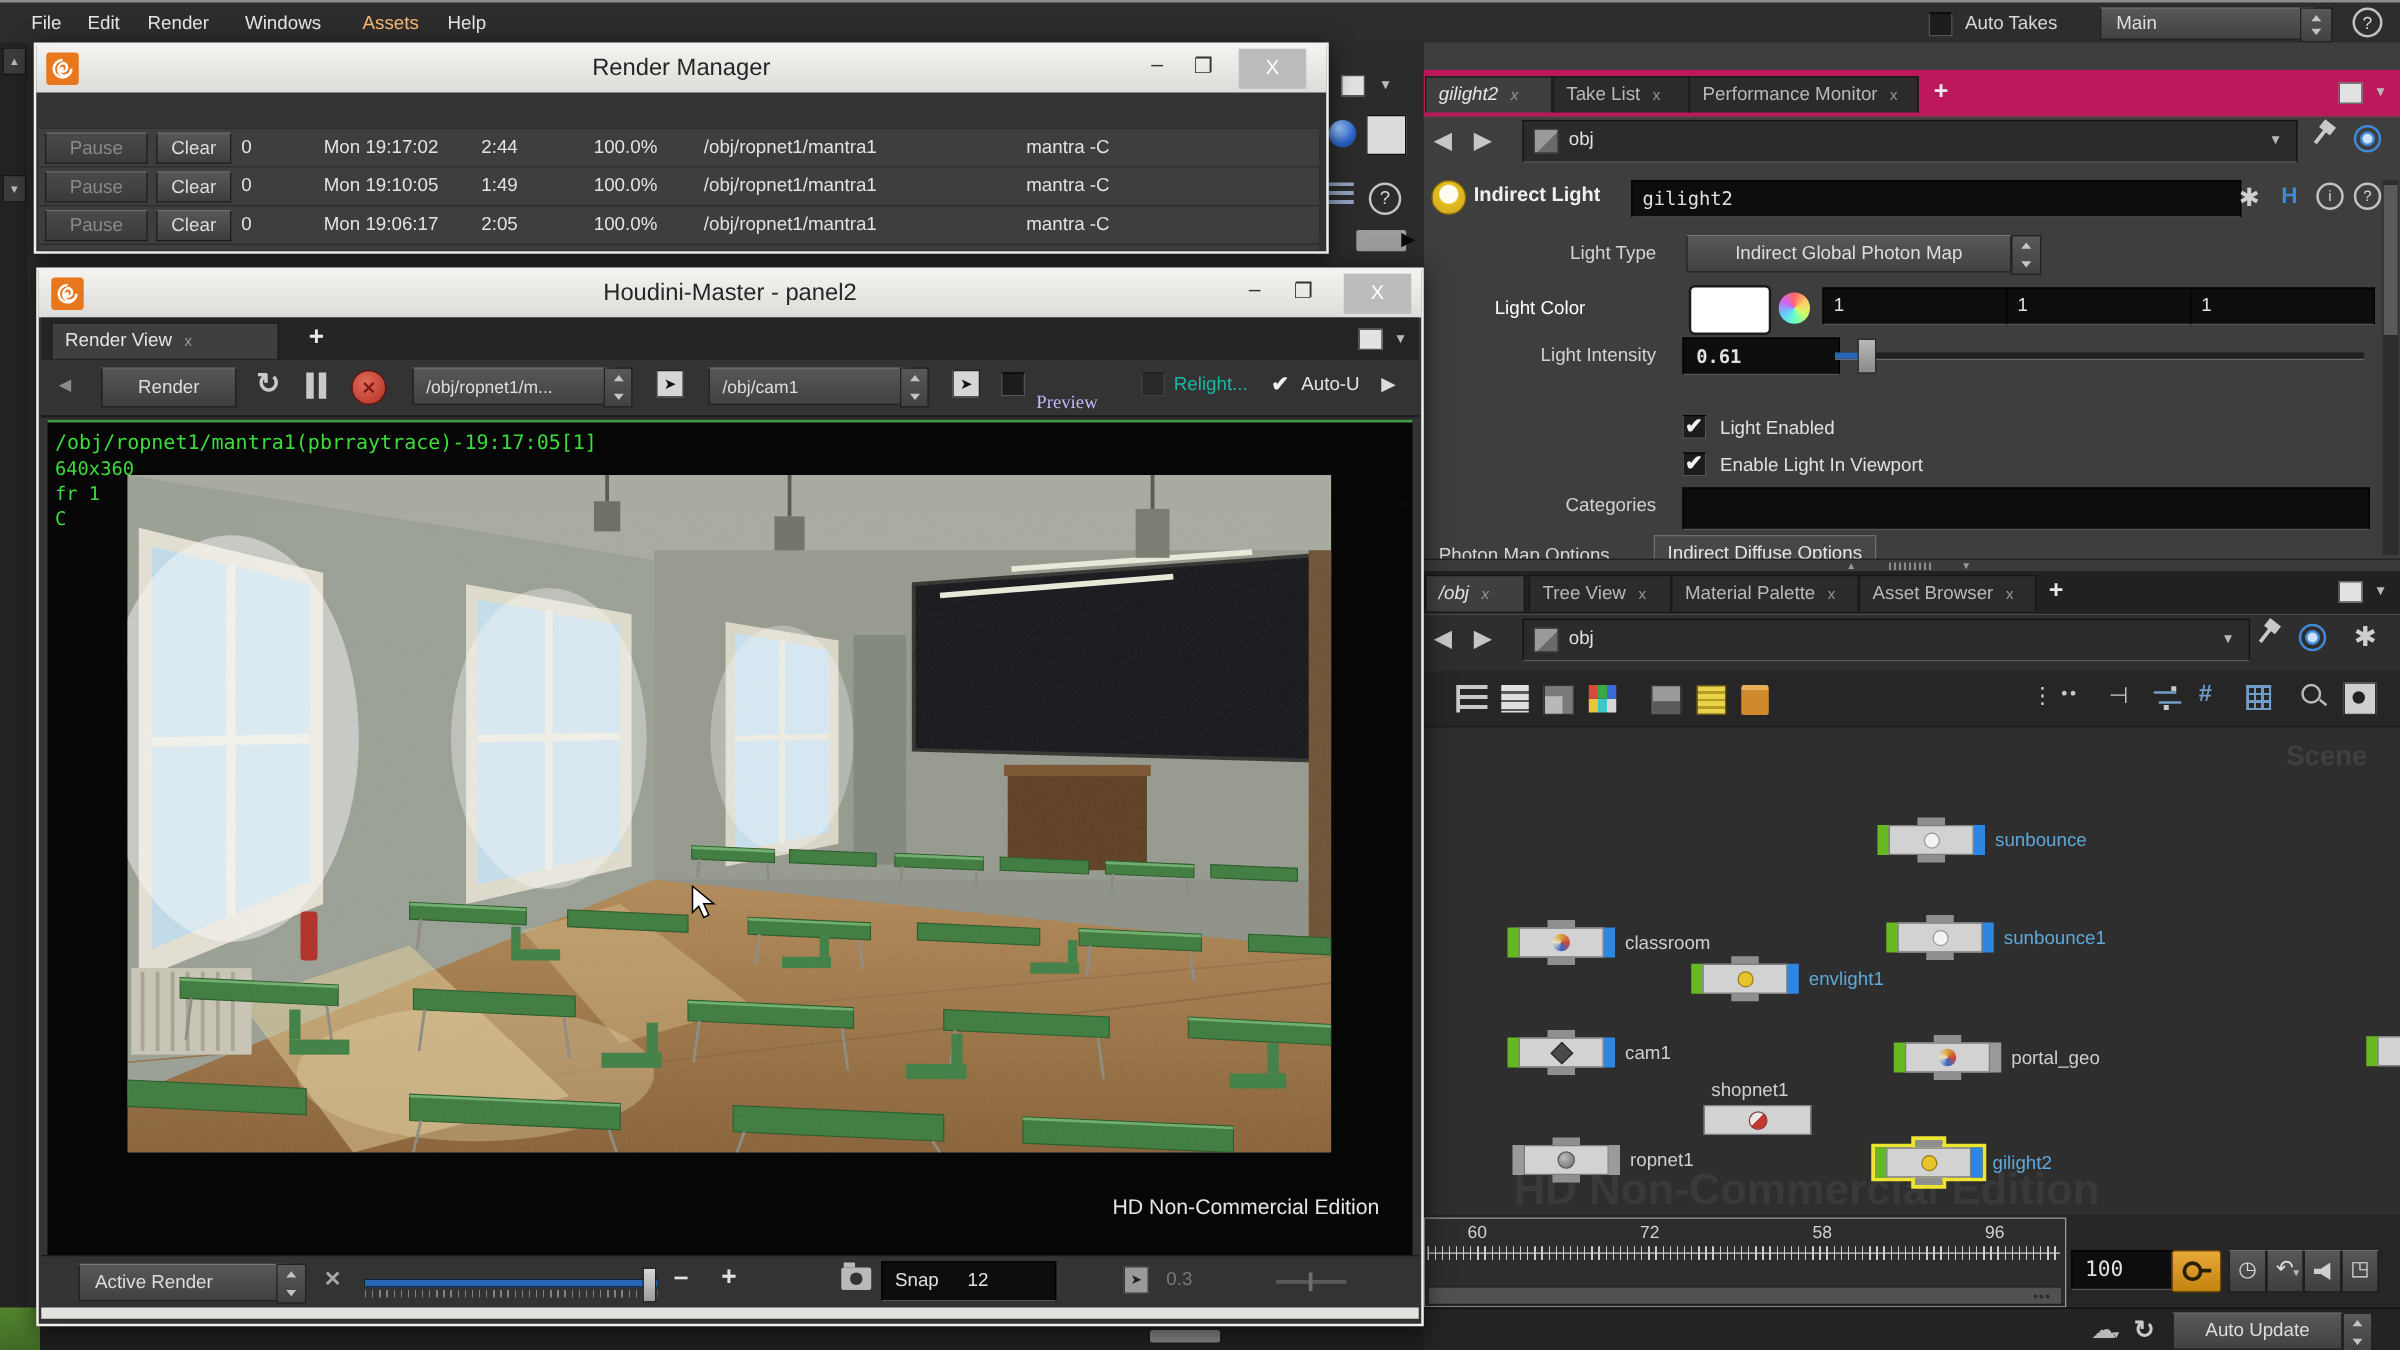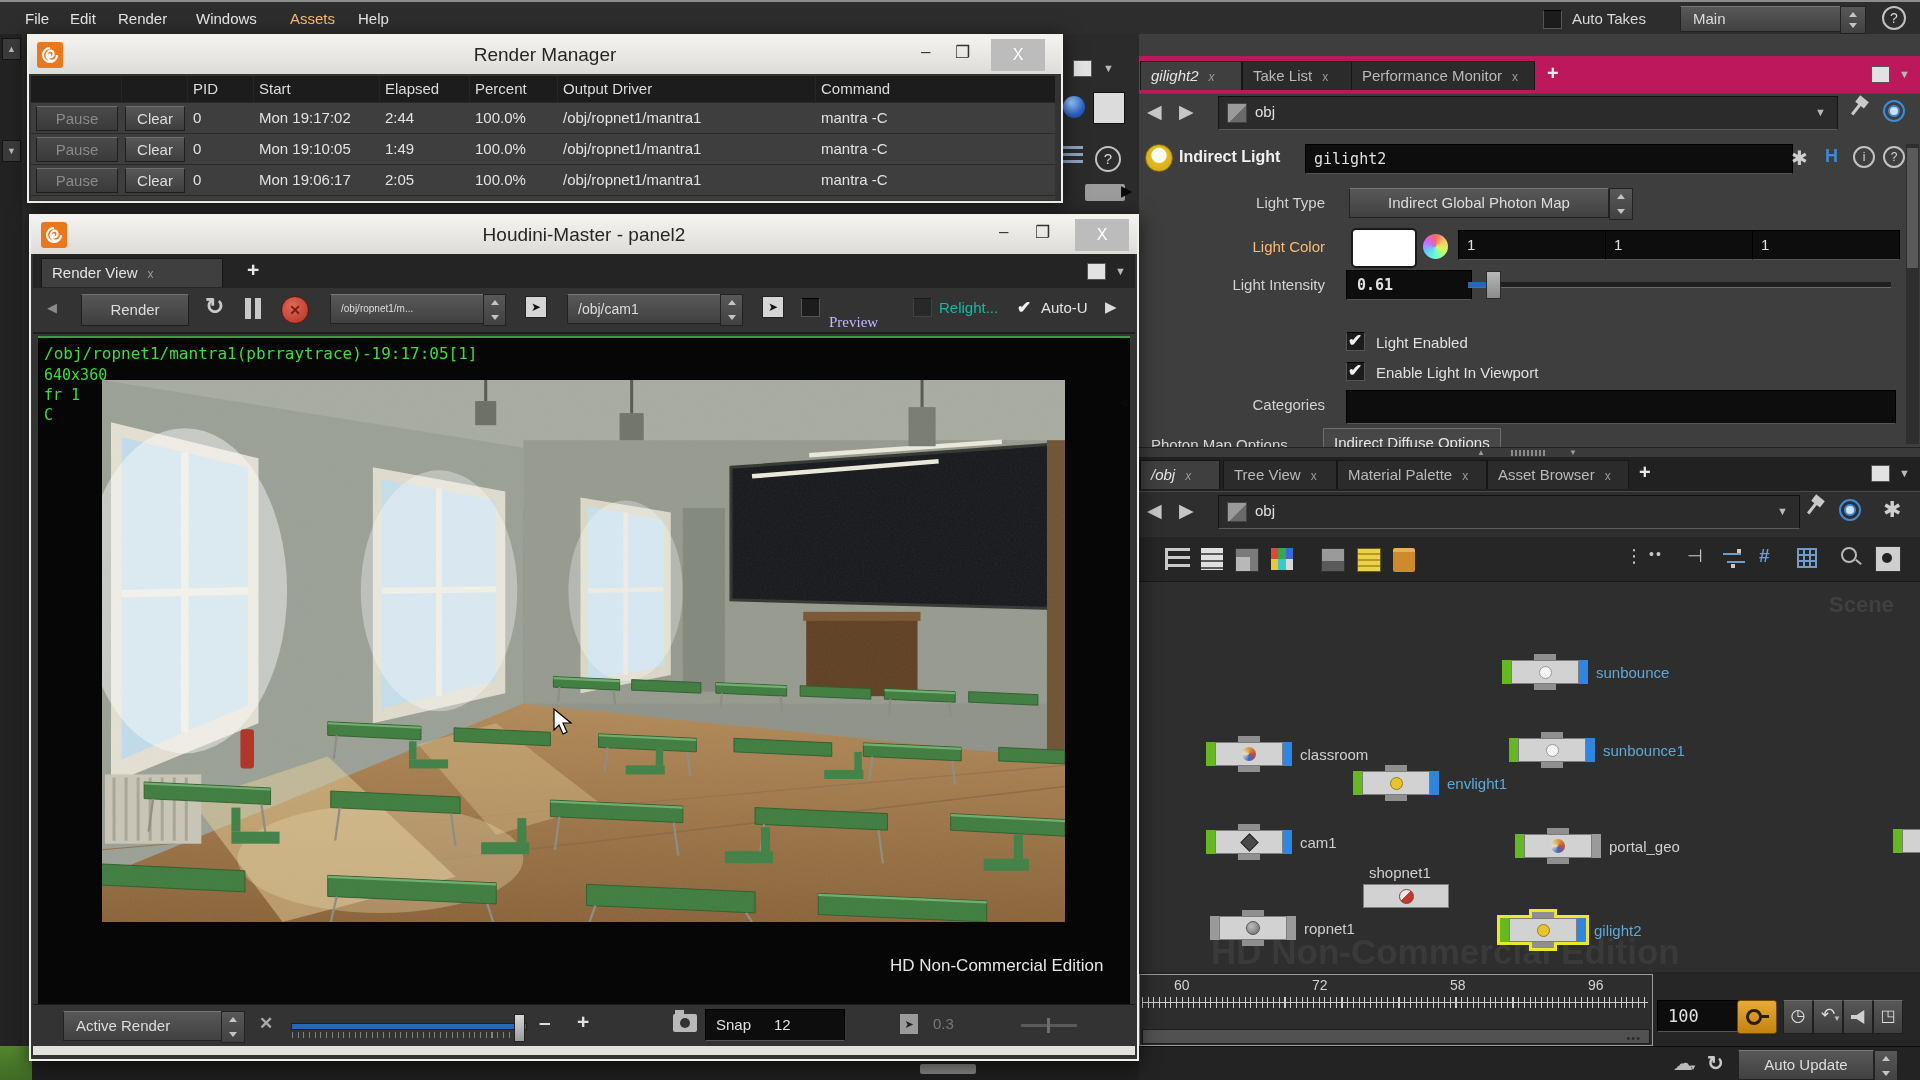--- a/index.html
+++ b/index.html
@@ -158,21 +158,21 @@
     <span class="a circ" style="left:744px;top:112px;width:18px;height:18px;line-height:18px;font-size:12px;">?</span>
 
     <span class="a" style="left:0;top:160px;width:186px;text-align:right;color:#d2d2d2;">Light Type</span>
     <span class="a ddn" style="left:210px;top:154px;width:258px;height:28px;line-height:28px;text-align:center;">
       <span>Indirect Global Photon Map</span></span>
     <span class="a spin" style="left:470px;top:154px;width:22px;height:30px;">
         <i></i>
         <b></b>
       </span>
 
-    <span class="a" style="left:0;top:204px;width:186px;text-align:right;color:#fdba74;">Light Color</span>
+    <span class="a" style="left:0;top:204px;width:186px;text-align:center;color:#ffffff;">Light Color</span>
     <span class="a" style="left:212px;top:194px;width:62px;height:36px;background:#fff;border-radius:5px;border:2px solid #1a1a1a;"></span>
     <span class="a" style="left:284px;top:200px;width:25px;height:25px;border-radius:50%;background:conic-gradient(#f66,#fc6,#cf6,#6fc,#6cf,#c6f,#f66);"></span>
     <span class="a fld" style="left:319px;top:196px;width:140px;height:28px;line-height:28px;padding-left:8px;"><span>1</span></span>
     <span class="a fld" style="left:466px;top:196px;width:140px;height:28px;line-height:28px;padding-left:8px;"><span>1</span></span>
     <span class="a fld" style="left:613px;top:196px;width:138px;height:28px;line-height:28px;padding-left:8px;"><span>1</span></span>
 
     <span class="a" style="left:0;top:242px;width:186px;text-align:right;color:#d2d2d2;">Light Intensity</span>
     <span class="a fld mono" style="left:207px;top:236px;width:114px;height:28px;line-height:28px;padding-left:10px;font-weight:bold;">
       <span>0.61</span></span>
     <span class="a" style="left:329px;top:248px;width:423px;height:5px;background:#1f1f1f;border-bottom:1px solid #6a6a6a;">
@@ -419,35 +419,20 @@
             <path d="M10 3 A7 7 0 1 0 17 10 A5.2 5.2 0 1 1 10 5.5 A3.4 3.4 0 1 1 7 10" fill="none" stroke="#fff" stroke-width="2.1"></path>
             <circle cx="9.6" cy="9.8" r="1.5" fill="#fff"></circle>
           </svg>
         </span>
       <span class="wtitle">Render Manager</span>
       <span class="wmin" style="left:892px;">–</span>
       <span class="wmax" style="left:926px;">❐</span>
       <span class="wclosebox" style="left:962px;">X</span>
     </div>
 
-    <div class="a rmhead" style="left:2px;top:40px;width:1024px;height:26px;">
-      <span class="colsep" style="left:90px;"></span>
-        <span class="colsep" style="left:156px;"></span>
-      <span class="colsep" style="left:222px;"></span>
-        <span class="colsep" style="left:348px;"></span>
-      <span class="colsep" style="left:438px;"></span>
-        <span class="colsep" style="left:526px;"></span>
-      <span class="colsep" style="left:784px;"></span>
-      <span class="a" style="left:162px;top:4px;">PID</span>
-      <span class="a" style="left:228px;top:4px;">Start</span>
-      <span class="a" style="left:354px;top:4px;">Elapsed</span>
-      <span class="a" style="left:444px;top:4px;">Percent</span>
-      <span class="a" style="left:532px;top:4px;">Output Driver</span>
-      <span class="a" style="left:790px;top:4px;">Command</span>
-    </div>
 
     <div class="a rmrow" style="left:2px;top:66px;width:1024px;height:31px;">
       <span class="a btn dis" style="left:5px;top:3px;width:80px;height:23px;line-height:23px;">Pause</span>
       <span class="a btn" style="left:94px;top:3px;width:58px;height:23px;line-height:23px;">Clear</span>
       <span class="a" style="left:162px;top:6px;">0</span>
       <span class="a" style="left:228px;top:6px;">Mon 19:17:02</span>
       <span class="a" style="left:354px;top:6px;">2:44</span>
       <span class="a" style="left:444px;top:6px;">100.0%</span>
       <span class="a" style="left:532px;top:6px;">/obj/ropnet1/mantra1</span>
       <span class="a" style="left:790px;top:6px;">mantra -C</span>
@@ -497,21 +482,21 @@
       <span class="a dda" style="left:1082px;top:11px;">▼</span>
     </div>
 
     <div class="a" style="left:2px;top:72px;width:1102px;height:44px;background:#333;border-bottom:2px solid #1d1d1d;">
       <span class="a" style="left:14px;top:12px;color:#8a8a8a;font-size:13px;">◀</span>
       <span class="a btn" style="left:48px;top:6px;width:106px;height:30px;line-height:30px;">
         <span>Render</span></span>
       <span class="a" style="left:172px;top:5px;color:#c9c9c9;font-size:23px;font-weight:bold;">↻</span>
       <span class="a" style="left:212px;top:10px;width:6px;height:21px;background:#c9c9c9;box-shadow:10px 0 0 #c9c9c9;"></span>
       <span class="a" style="left:248px;top:8px;width:26px;height:26px;border-radius:50%;background:radial-gradient(circle at 40% 35%,#e06a5a,#b03024);border:1px solid #5e140c;color:#7e1810;text-align:center;line-height:26px;font-weight:bold;font-size:14px;">✕</span>
-      <span class="a ddn" style="left:297px;top:6px;width:150px;height:28px;line-height:28px;padding-left:10px;font-size:10px;">
+      <span class="a ddn" style="left:297px;top:6px;width:150px;height:28px;line-height:28px;padding-left:10px;font-size:14px;">
         <span>/obj/ropnet1/m...</span></span>
       <span class="a spin" style="left:450px;top:6px;width:21px;height:30px;">
           <i></i>
           <b></b>
         </span>
       <span class="a" style="left:492px;top:8px;width:20px;height:20px;background:#d6d6d6;border:1px solid #222;color:#111;font-size:12px;text-align:center;line-height:20px;">➤</span>
       <span class="a ddn" style="left:534px;top:6px;width:149px;height:28px;line-height:28px;padding-left:10px;font-size:14px;">
         <span>/obj/cam1</span></span>
       <span class="a spin" style="left:687px;top:6px;width:21px;height:30px;">
           <i></i>

